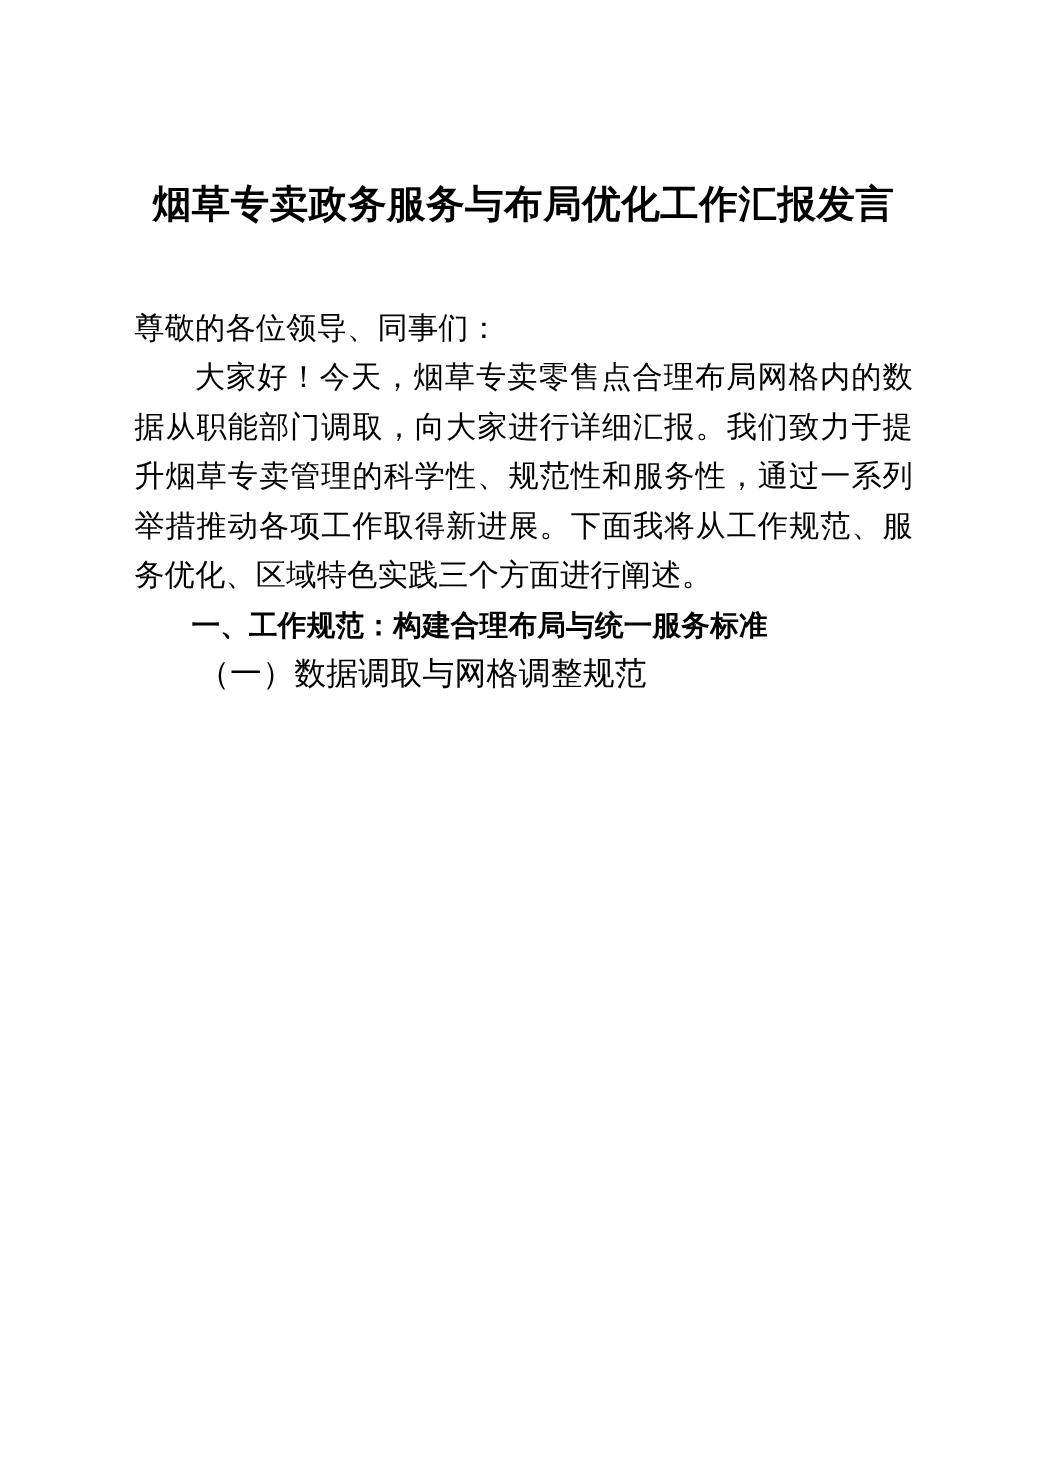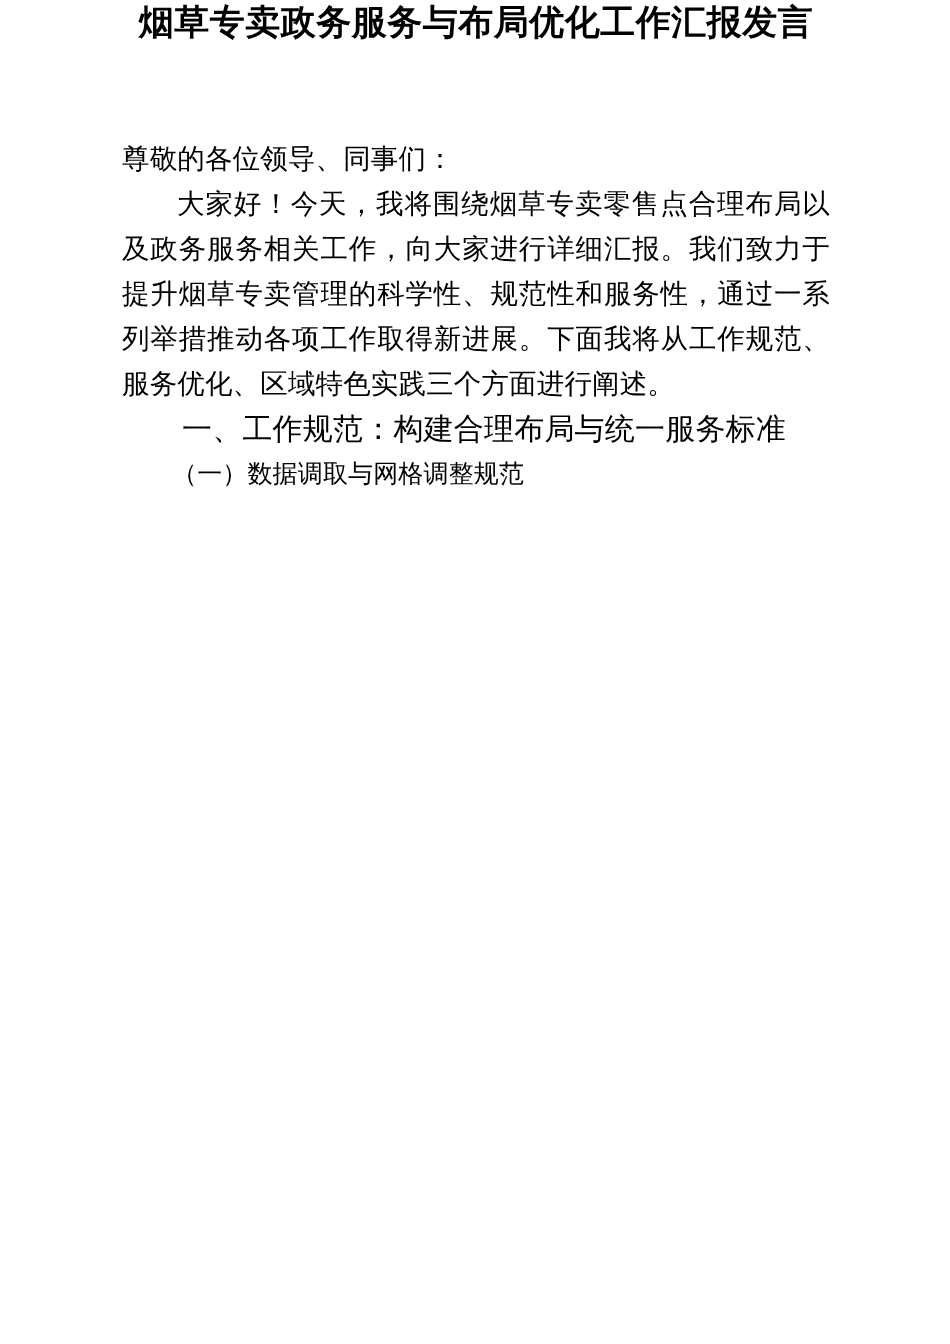--- a/index.html
+++ b/index.html
@@ -32,75 +32,76 @@
 
   
   .doc-title {
     font-family: "Liberation Sans", "DejaVu Sans", sans-serif;
     font-weight: bold;
     font-size: 35px;
     line-height: 44px;
     text-align: center;
     letter-spacing: 0.5px;
     margin: 0;
+    padding-top: 164px;
     white-space: nowrap;
   }
 
   
   .para {
     font-family: "DejaVu Serif", "Liberation Serif", serif;
     font-size: 27.5px;
     line-height: 45px;
     text-align: justify;
     text-justify: inter-character;
     margin: 0;
     letter-spacing: 0.15px;
   }
 
   .para.salutation {
     text-indent: 0;
-    margin-top: 92px;
+    margin-top: 68px;
   }
 
   .para.indent {
     text-indent: 2em;
   }
 
   
   .heading-1 {
     font-family: "Liberation Sans", "DejaVu Sans", sans-serif;
-    font-weight: normal;
-    font-size: 30px;
+    font-weight: bold;
+    font-size: 26px;
     line-height: 45px;
     text-indent: 2em;
     margin: 0;
     letter-spacing: 0.2px;
   }
 
   
   .heading-2 {
     font-family: Liberation Serif, serif;
-    font-size: 25px;
+    font-size: 29px;
     line-height: 45px;
     text-indent: 2em;
     margin: 0;
     letter-spacing: 0.15px;
   }
 </style>
 </head>
 <body>
 
 <div class="page">
   <div class="content">
 
     <h1 class="doc-title">烟草专卖政务服务与布局优化工作汇报发言</h1>
 
     <p class="para salutation">尊敬的各位领导、同事们：</p>
 
-    <p class="para indent">大家好！今天，我将围绕烟草专卖零售点合理布局以及政务服务相关工作，向大家进行详细汇报。我们致力于提升烟草专卖管理的科学性、规范性和服务性，通过一系列举措推动各项工作取得新进展。下面我将从工作规范、服务优化、区域特色实践三个方面进行阐述。</p>
+    <p class="para indent">大家好！今天，烟草专卖零售点合理布局网格内的数据从职能部门调取，向大家进行详细汇报。我们致力于提升烟草专卖管理的科学性、规范性和服务性，通过一系列举措推动各项工作取得新进展。下面我将从工作规范、服务优化、区域特色实践三个方面进行阐述。</p>
 
     <p class="heading-1">一、工作规范：构建合理布局与统一服务标准</p>
 
     <p class="heading-2">（一）数据调取与网格调整规范</p>
 
 
 
   </div>
 </div>
 

